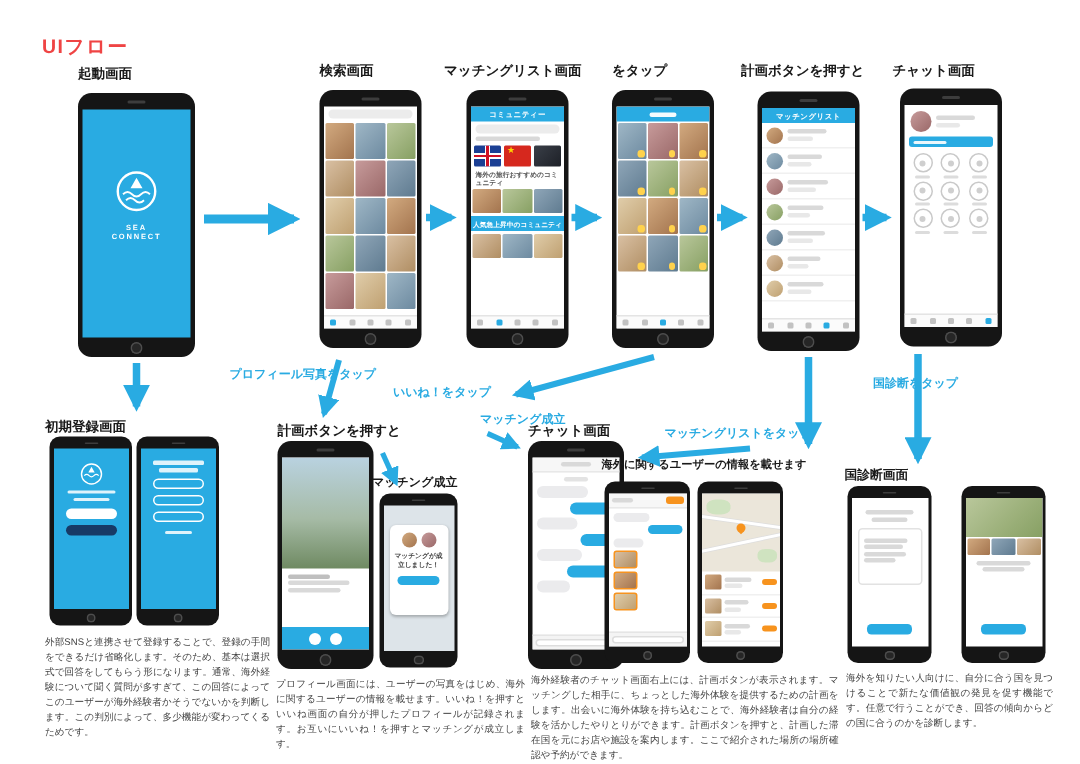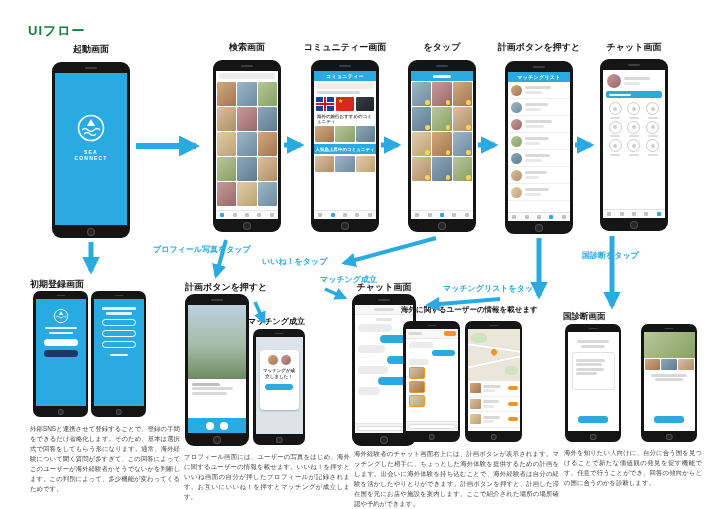--- a/index.html
+++ b/index.html
@@ -1,21 +1,21 @@
 <!DOCTYPE html>
 <html><head>
 <meta charset="utf-8">
 <style>
 *{margin:0;padding:0;box-sizing:border-box}
 html,body{background:#fff}
 body{font-family:"Liberation Sans","DejaVu Sans",sans-serif}
 i{font-style:normal;display:block}
 #canvas{position:relative;width:720px;height:509px;background:#fff;overflow:hidden}
-.title{position:absolute;left:28px;top:22px;font-size:13px;font-weight:bold;color:#15803d;letter-spacing:1px}
-.lbl{position:absolute;font-size:9px;font-weight:bold;color:#1a1a1a;text-align:center;white-space:nowrap}
+.title{position:absolute;left:28px;top:22px;font-size:13px;font-weight:bold;color:#ef4444;letter-spacing:1px}
+.lbl{position:absolute;font-size:9px;font-weight:bold;color:#1a1a1a;white-space:nowrap}
 .lbl.left{text-align:left}
 .note-blue{position:absolute;font-size:8px;font-weight:bold;color:#29abe2;white-space:nowrap}
 .para{position:absolute;font-size:6.4px;line-height:1.55;color:#444;text-align:justify}
 
 .phone{position:absolute;background:#151515;border-radius:9px;padding:11px 3px 13px}
 .phone.sm{border-radius:7px;padding:8px 2.5px 11px}
 .phone::before{content:"";position:absolute;top:5px;left:50%;transform:translateX(-50%);width:12px;height:2px;border-radius:1px;background:#3d3d3d}
 .phone::after{content:"";position:absolute;bottom:2.5px;left:50%;transform:translateX(-50%);width:8px;height:8px;border-radius:50%;background:#262626;box-shadow:inset 0 0 0 1px #4d4d4d}
 .phone.sm::before{top:3.5px;width:9px;height:1.5px}
 .phone.sm::after{bottom:1.6px;width:6.5px;height:6.5px}
@@ -100,21 +100,21 @@
 </style>
 </head>
 <body>
 
 <div id="canvas">
 
   <div class="title">UIフロー</div>
 
   <div class="lbl" style="left:52px;top:43px;width:78px">起動画面</div>
   <div class="lbl" style="left:213px;top:41px;width:68px">検索画面</div>
-  <div class="lbl" style="left:296px;top:41px;width:98px">コミュニティー画面</div>
+  <div class="lbl" style="left:296px;top:41px;width:98px">マッチングリスト画面</div>
   <div class="lbl" style="left:408px;top:41px;width:68px">をタップ</div>
   <div class="lbl" style="left:494px;top:41px;width:90px">計画ボタンを押すと</div>
   <div class="lbl" style="left:595px;top:41px;width:78px">チャット画面</div>
 
   <div class="phone" style="left:52px;top:62px;width:78px;height:176px">
     <div class="screen" style="background:#29abe2">
       <div style="position:absolute;top:42%;left:50%;transform:translate(-50%,-50%);text-align:center">
         <svg width="30" height="30" viewBox="0 0 30 30">
           <circle cx="15" cy="15" r="12.5" fill="none" stroke="#fff" stroke-width="1.6"></circle>
           <path d="M6 17c2-2 4-2 6 0s4 2 6 0 4-2 6 0" fill="none" stroke="#fff" stroke-width="1.2"></path>

